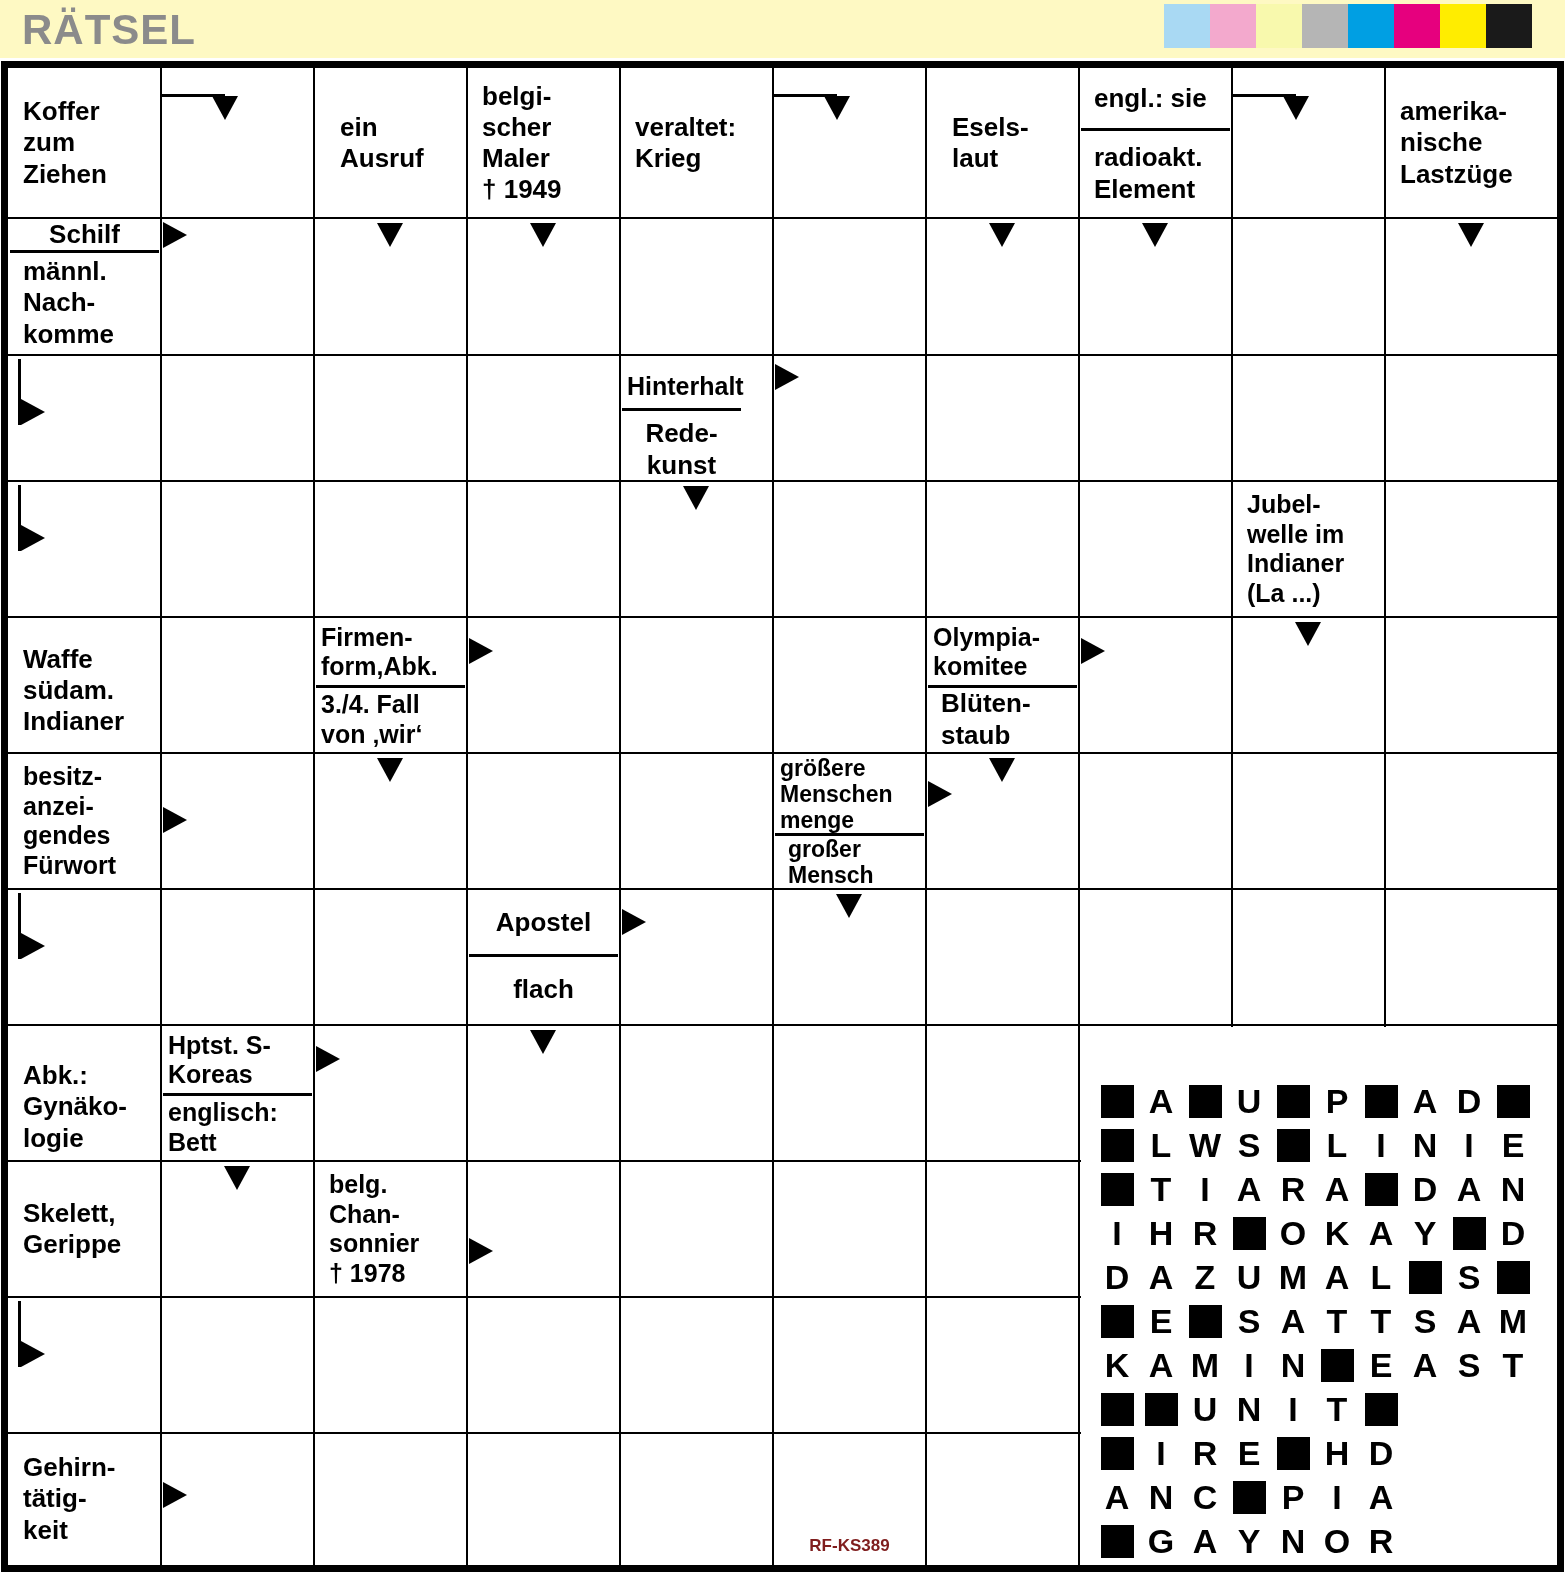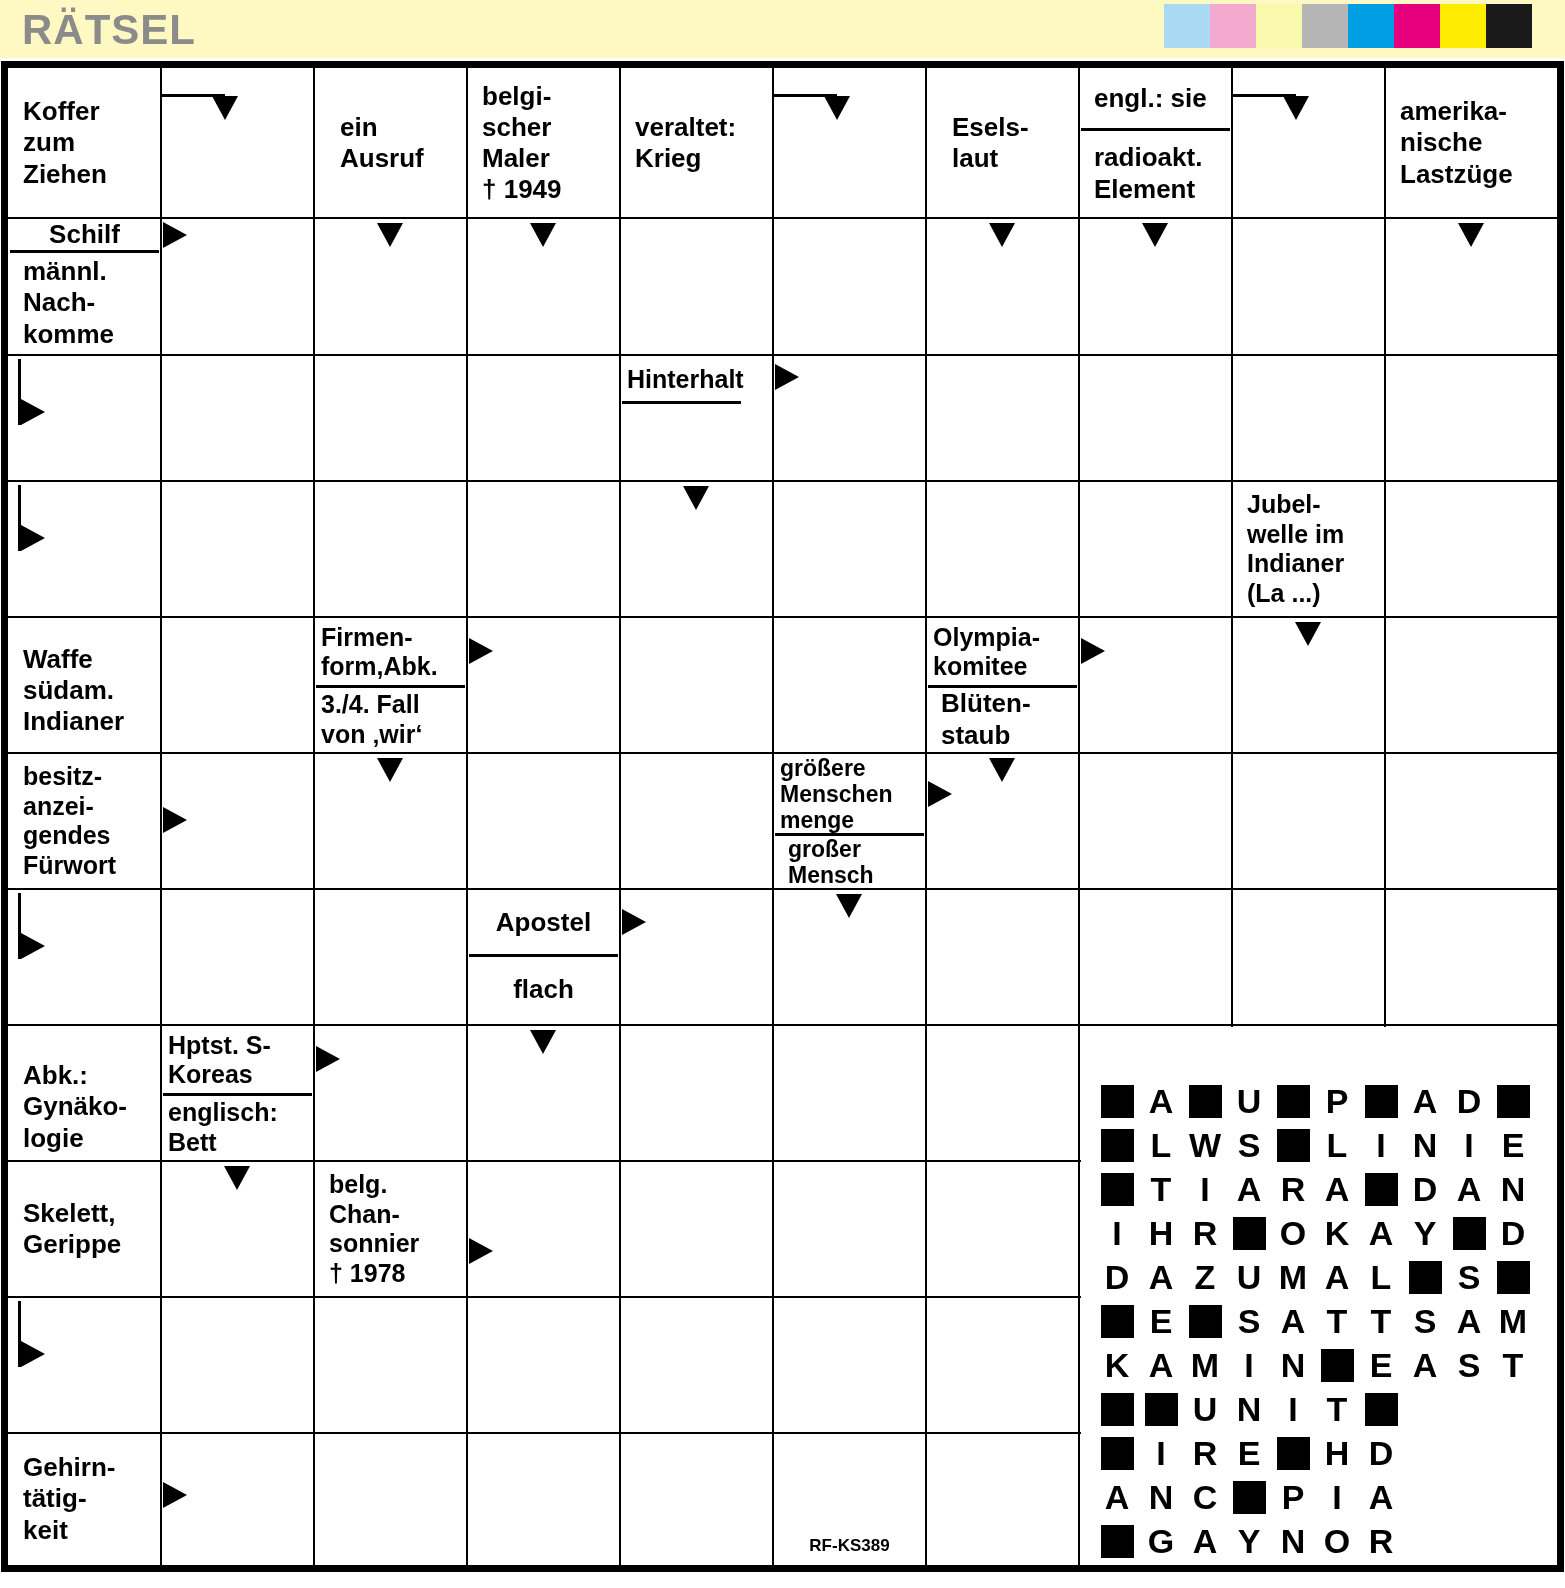--- a/index.html
+++ b/index.html
@@ -31,21 +31,21 @@
   .bent-line { position:absolute; height:3px; background:#000; }
   .pole { position:absolute; width:3px; background:#000; }
 
   .solution { position:absolute; left:1073px; top:959px; width:476px; height:538px; background:#fff; z-index:2; }
   .sol-title { position:absolute; left:26px; top:10px; font-size:30px; font-weight:bold; color:#000; }
   .sol-grid { position:absolute; left:14px; top:52px; }
   .sol-row { display:flex; height:44px; }
   .sol-cell { width:44px; height:44px; display:flex; align-items:center; justify-content:center; font-size:34px; font-weight:bold; color:#000; }
   .sol-black::after { content:""; width:33px; height:33px; background:#000; }
 
-  .footer-id { position:absolute; left:767px; top:1468px; width:149px; text-align:center; font-size:17px; font-weight:bold; color:#000000; }
+  .footer-id { position:absolute; left:767px; top:1468px; width:149px; text-align:center; font-size:17px; font-weight:bold; color:#7f1d1d; }
 </style>
 </head>
 <body>
 
 <div class="page">
 
   <div class="header">
     <div class="title">RÄTSEL</div>
     <div class="colorbar">
         <span class="swatch" style="background: rgb(169, 217, 243);"></span>
@@ -269,25 +269,29 @@
           <span>Schilf</span>
         </div>
       <div class="divider"></div>
       <div class="sec grow">
           <span>männl.
 Nach-
 komme</span>
         </div>
     </div>
 
-    <div class="clue" style="left:614px;top:291px;width:119px;height:122px">
+    <div class="clue" style="left:614px;top:298px;width:119px;height:122px">
       <div class="sec padsm f25" style="height:42px">
           <span>Hinterhalt</span>
         </div>
       <div class="divider"></div>
+      <div class="sec grow center">
+          <span>Rede-
+kunst</span>
+        </div>
     </div>
 
     <div class="clue" style="left:1226px;top:415px;width:149px;height:132px">
       <div class="sec grow f25">
           <span>Jubel-
 welle im
 Indianer
 (La ...)</span>
         </div>
     </div>

